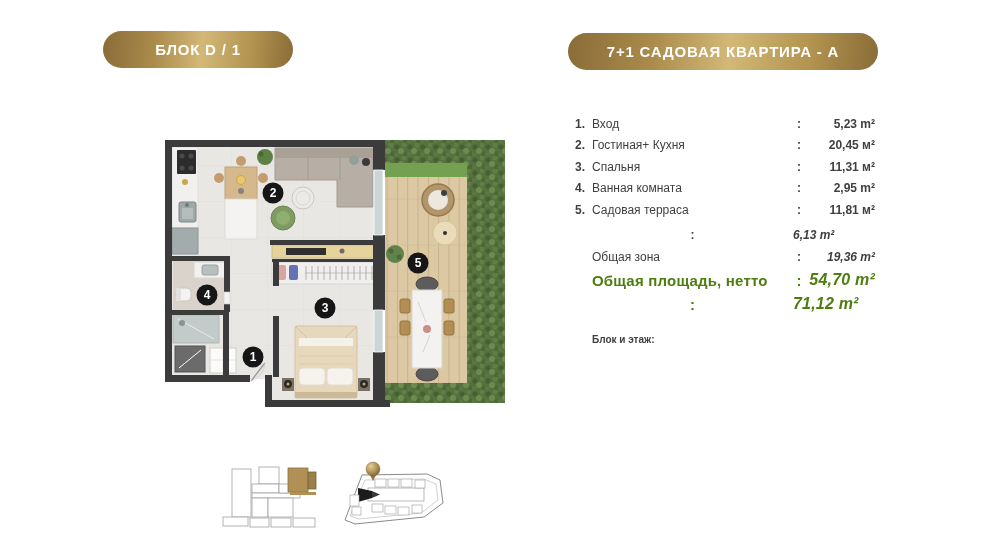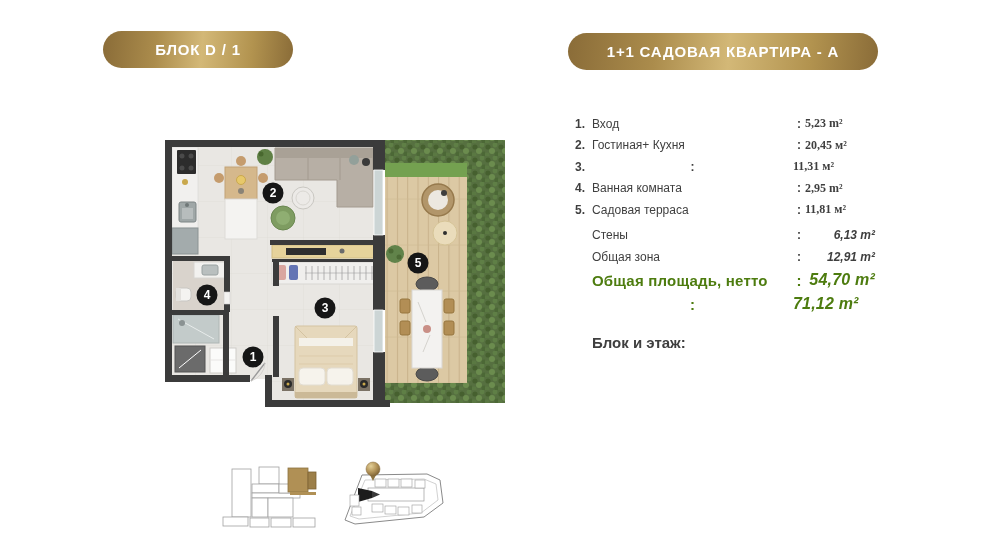--- a/index.html
+++ b/index.html
@@ -15,95 +15,95 @@
   }
   .badge-block { left:103px; top:31px; width:190px; height:37px; }
   .badge-apartment { left:568px; top:33px; width:310px; height:37px; }
 
   
   .room-list { position:absolute; left:575px; top:113px; width:300px; }
   .row { display:grid; grid-template-columns:17px 1fr 12px 70px; align-items:center;
          height:21.5px; font-size:12px; color:#3f3f3f; font-weight:500; }
   .row .num { font-weight:700; }
   .row .sep { text-align:center; font-weight:700; }
-  .row .val { font-weight:700; white-space:nowrap;font-family:Liberation Serif, serif; }
+  .row .val { text-align:right; font-weight:700; white-space:nowrap; }
 
   
   .summary { position:absolute; left:575px; top:224px; width:300px; }
   .srow { display:grid; grid-template-columns:1fr 12px 70px; align-items:center;
           height:22px; font-size:12px; color:#3f3f3f; font-weight:500; padding-left:17px; }
   .srow .sep { text-align:center; font-weight:700; }
   .srow .val { text-align:right; font-weight:700; white-space:nowrap;font-style:italic; }
   .srow.big { height:24px; font-size:15px; font-weight:700; color:#4d7c0f; letter-spacing:.2px; }
   .srow.big .val { font-size:16px; }
 
   
   .block-info { position:absolute; left:592px; top:334px; color:#3f3f3f; }
-  .block-info .title { font-weight:700; font-size:15px; margin-bottom:5px; }
+  .block-info .title { font-weight:700; font-size:10px; margin-bottom:5px; }
   .block-info .detail { font-size:11px; font-weight:500; }
 
   .plan-wrap { position:absolute; left:160px; top:130px; width:345px; height:290px; }
   .minis-wrap { position:absolute; left:222px; top:455px; width:235px; height:90px; }
   svg { display:block; }
   .plan-num { font:700 12px "Liberation Sans", sans-serif; fill:#ffffff; }
 </style>
 </head>
 <body>
 
 <div class="page">
 
   <div class="gold-badge badge-block">
     <span>БЛОК D / 1</span>
   </div>
   <div class="gold-badge badge-apartment">
-    <span>1+1 САДОВАЯ КВАРТИРА - А</span>
+    <span>7+1 САДОВАЯ КВАРТИРА - А</span>
   </div>
 
   <div class="room-list">
     <div class="row">
       <span class="num">1.</span>
       <span class="lbl">Вход</span>
       <span class="sep">:</span>
       <span class="val">5,23 m²</span>
     </div>
     <div class="row">
       <span class="num">2.</span>
       <span class="lbl">Гостиная+ Кухня</span>
       <span class="sep">:</span>
       <span class="val">20,45 м²</span>
     </div>
     <div class="row">
       <span class="num">3.</span>
+      <span class="lbl">Спальня</span>
       <span class="sep">:</span>
       <span class="val">11,31 м²</span>
     </div>
     <div class="row">
       <span class="num">4.</span>
       <span class="lbl">Ванная комната</span>
       <span class="sep">:</span>
       <span class="val">2,95 m²</span>
     </div>
     <div class="row">
       <span class="num">5.</span>
       <span class="lbl">Садовая терраса</span>
       <span class="sep">:</span>
       <span class="val">11,81 м²</span>
     </div>
   </div>
 
   <div class="summary">
     <div class="srow">
-      <span>Стены</span>
       <span class="sep">:</span>
       <span class="val">6,13 m²</span>
     </div>
     <div class="srow">
       <span>Общая зона</span>
       <span class="sep">:</span>
-      <span class="val">12,91 m²</span>
+      <span class="val">19,36 m²</span>
     </div>
     <div class="srow big">
       <span>Общая площадь, нетто</span>
       <span class="sep">:</span>
       <span class="val">54,70 m²</span>
     </div>
     <div class="srow big">
       <span class="sep">:</span>
       <span class="val">71,12 m²</span>
     </div>

